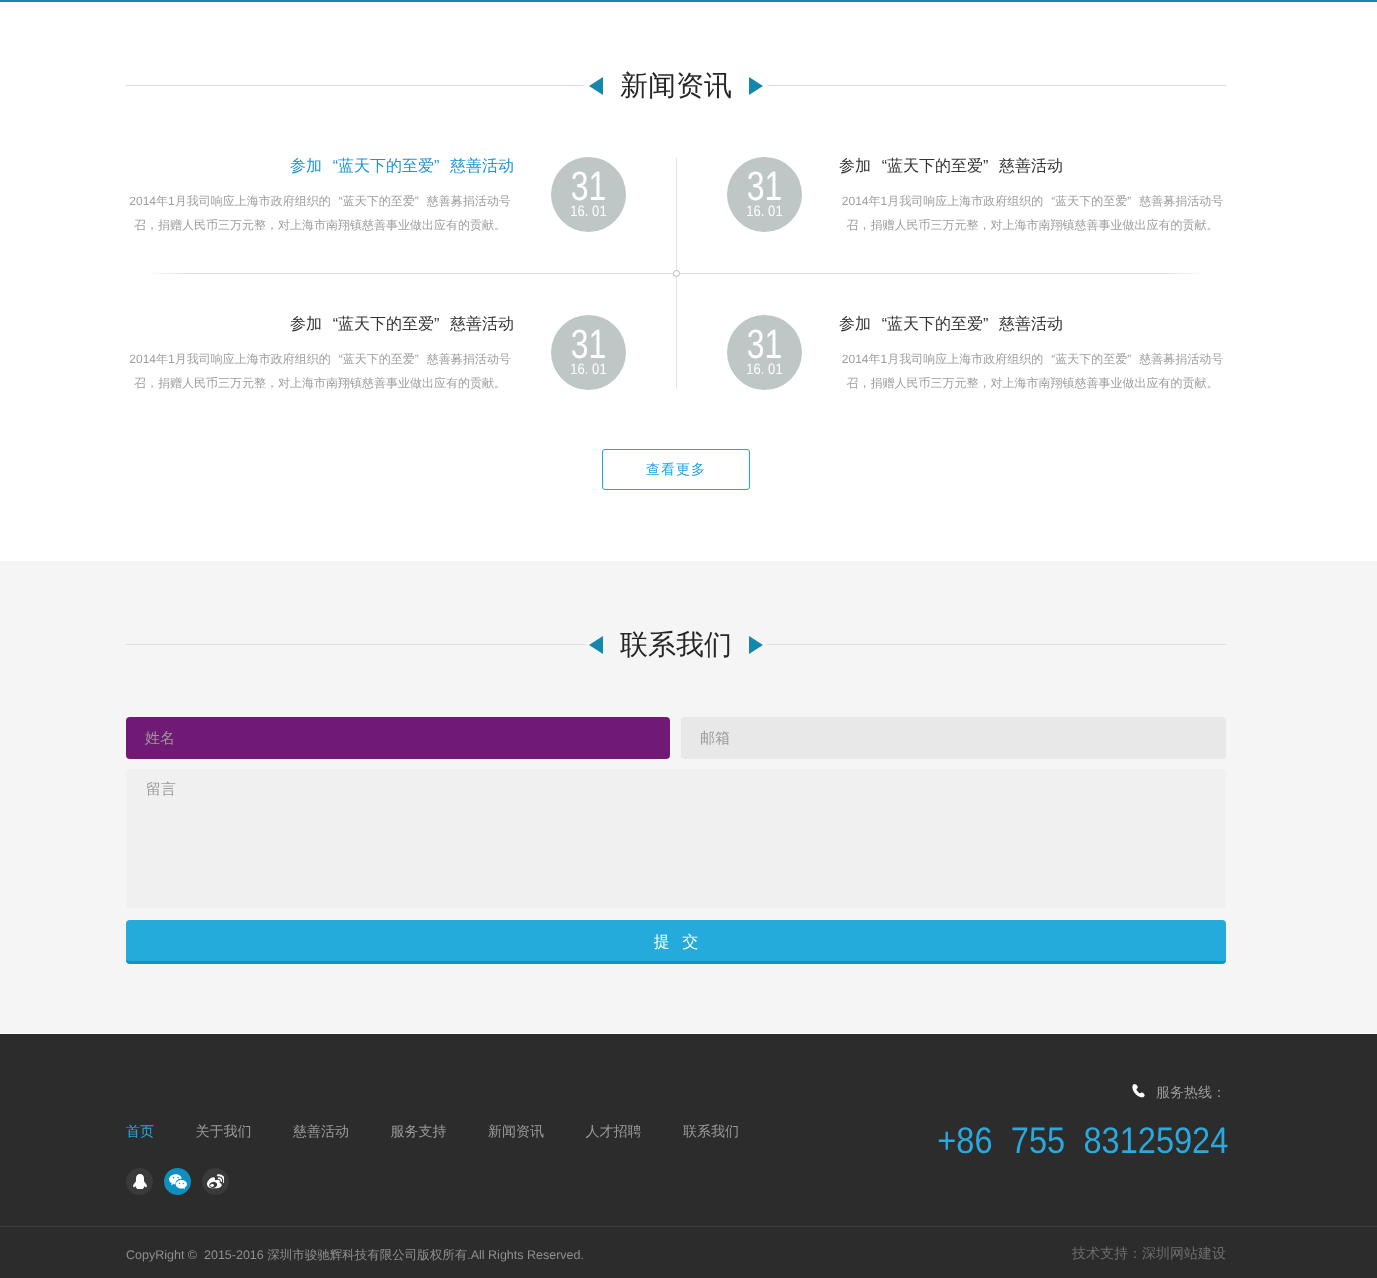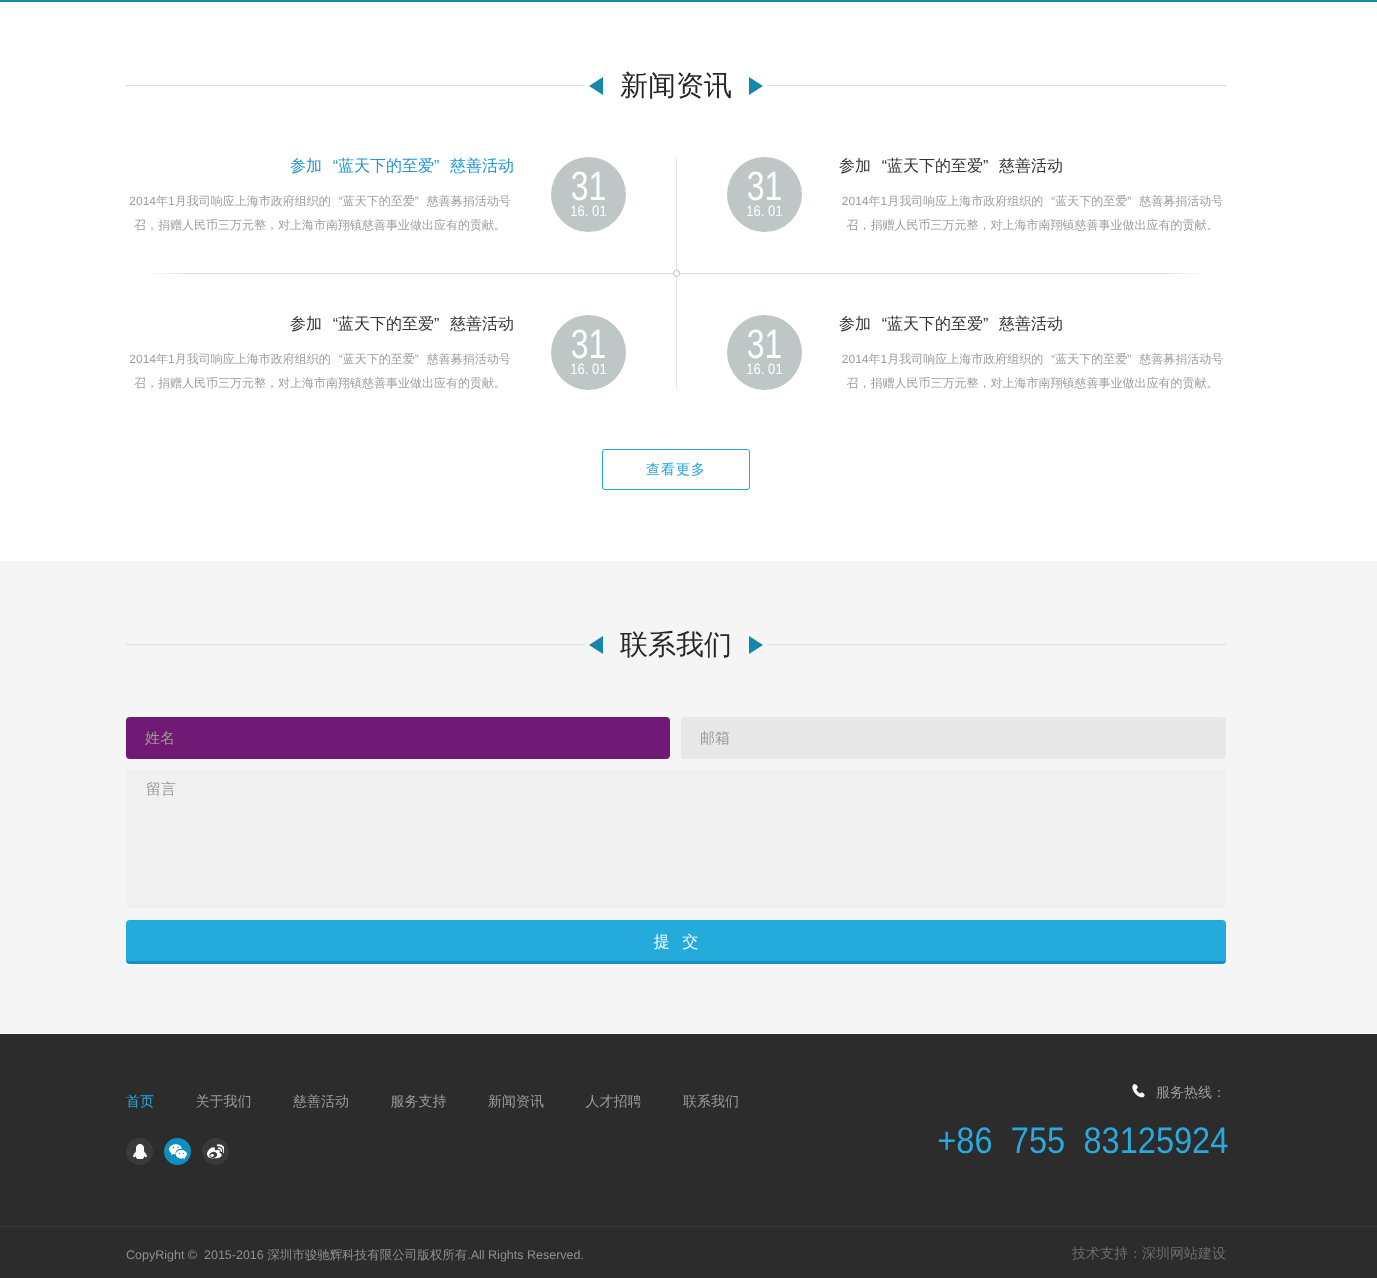--- a/index.html
+++ b/index.html
@@ -71,21 +71,21 @@
 .ftext{display:block;margin-top:10px;width:1100px;height:139px;border:0;border-radius:4px;background:#f0f0f0;
  font-size:15px;color:#9a9a9a;padding:10px 20px;resize:none;font-family:inherit;outline:none;line-height:20px;}
 .ftext::placeholder{color:#9a9a9a;opacity:1;}
 .submit{margin-top:12px;width:1100px;height:44px;border:0;border-bottom:3px solid #1391c7;
  border-radius:4px;background:#25abdb;display:block;
  color:#fff;font-size:16px;word-spacing:8px;cursor:pointer;font-family:inherit;line-height:43px;}
 
 
 .footer{background:#2c2c2c;border-top:1px solid #fff;}
 .f-main{padding-top:60px;padding-bottom:19px;position:relative;height:192px;}
-.f-nav{list-style:none;display:flex;}
+.f-nav{list-style:none;display:flex;margin-top:30px;}
 .f-nav li{margin-right:41.5px;}
 .f-nav a{font-size:14px;color:#9b9b9b;text-decoration:none;line-height:14px;display:block;}
 .f-nav a.on{color:#29a9dd;}
 .f-social{margin-top:30px;display:flex;}
 .soc{width:27px;height:27px;border-radius:50%;background:#3a3a3a;display:flex;align-items:center;
  justify-content:center;margin-right:11px;}
 .soc.wx{background:#0f8fbf;}
 .soc svg{display:block;}
 .f-right{position:absolute;right:0;top:50px;text-align:right;}
 .f-hot{font-size:14px;color:#9b9b9b;display:flex;align-items:center;justify-content:flex-end;line-height:14px;}

